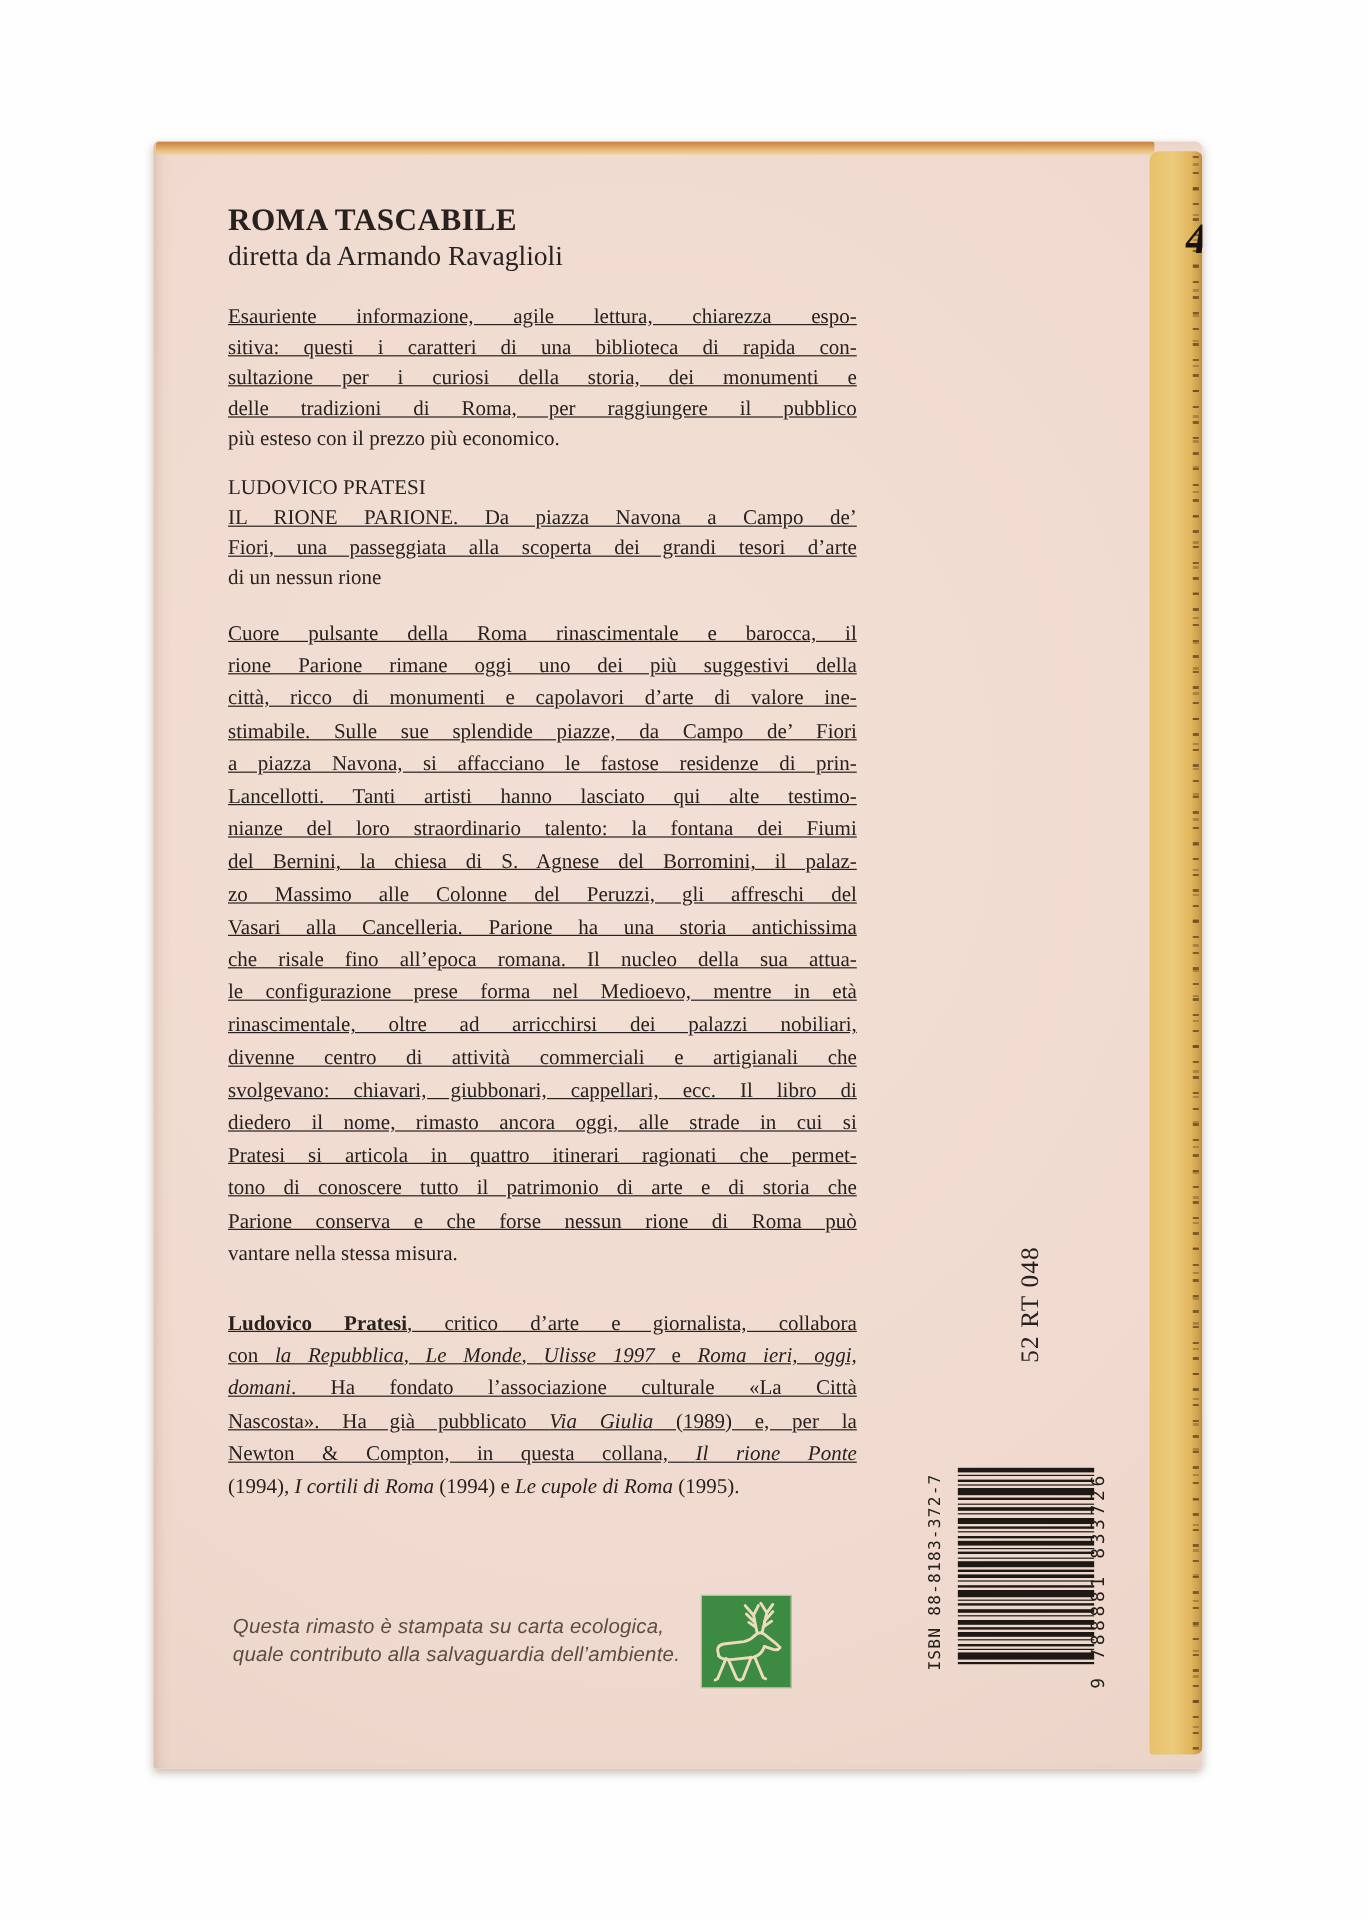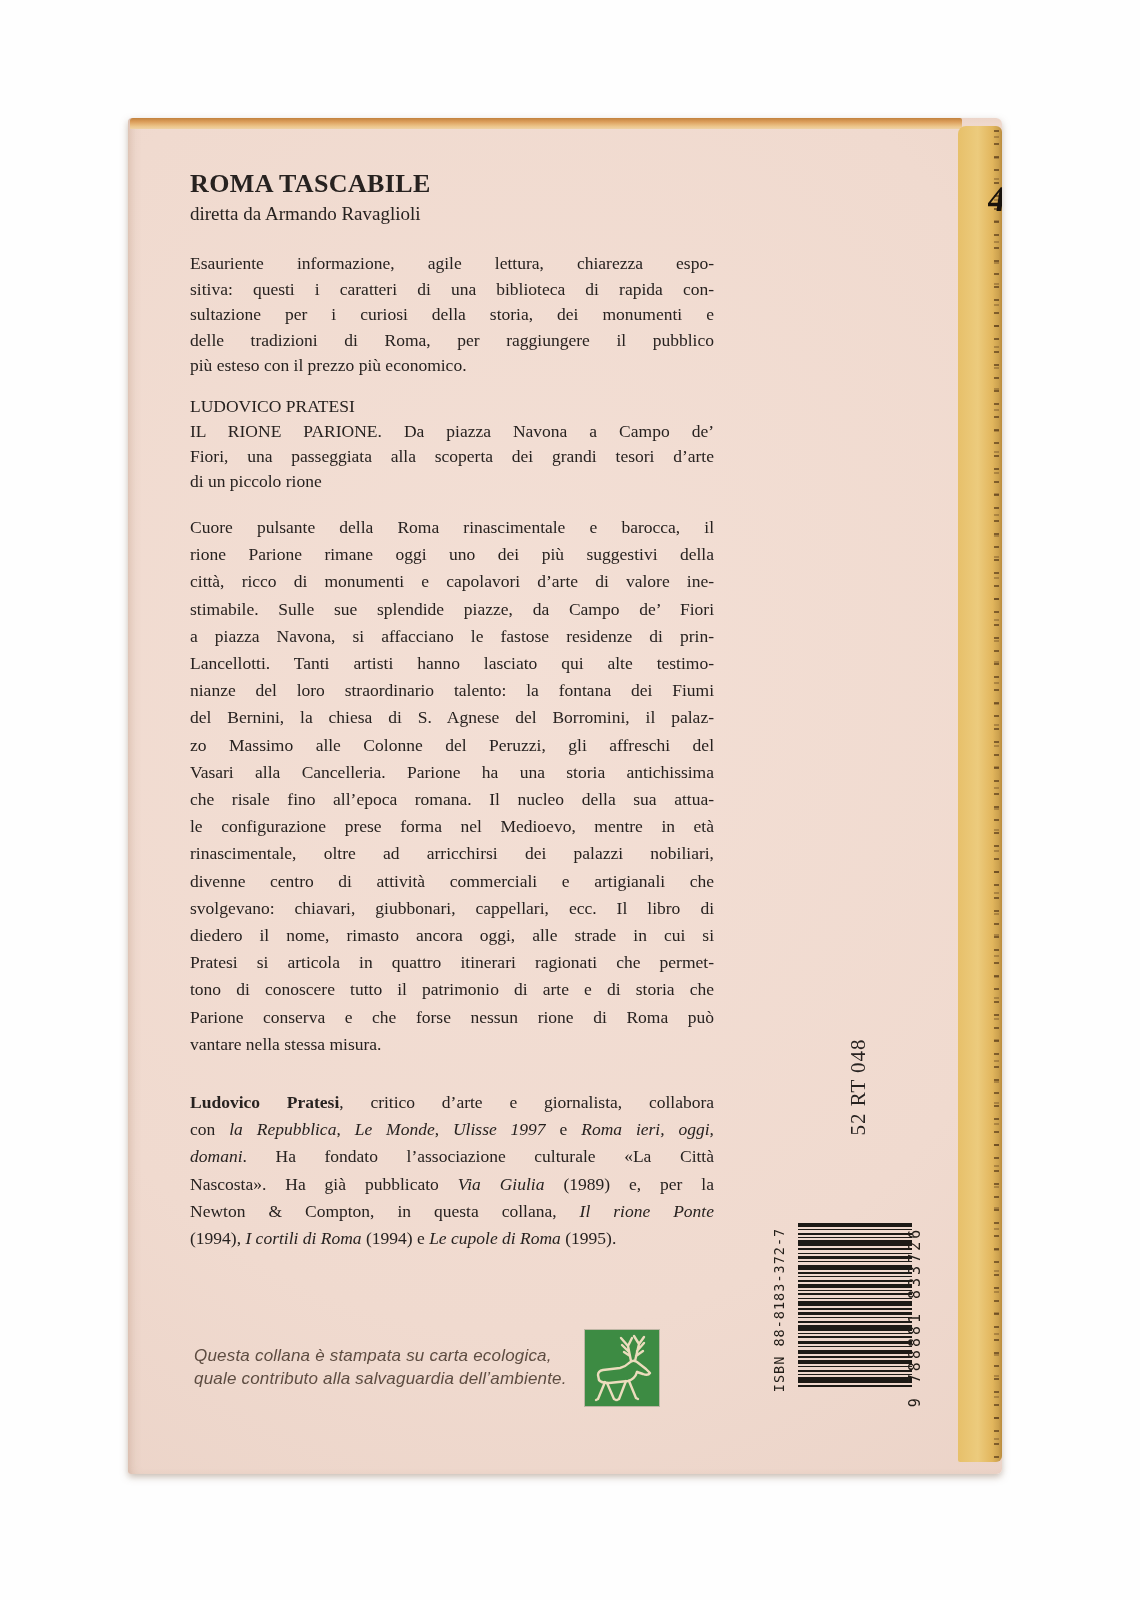--- a/index.html
+++ b/index.html
@@ -47,24 +47,24 @@
   }
   .edge-glyph-clip{
     position:absolute;left:860px;top:62px;width:15px;height:40px;overflow:hidden;
   }
   .edge-glyph-clip span{
     display:block;font-size:36px;font-weight:bold;color:#18120c;
     transform:skewX(-8deg);line-height:38px;
   }
   .col{position:absolute;left:62px;width:524px;color:var(--ink);}
   .line{white-space:nowrap;}
-  .line.just{white-space:normal;text-align:justify;text-align-last:justify;}
+  .line.just{white-space:normal;text-align:justify;text-align-last:justify;text-decoration:underline;}
   .t-series{top:50px;}
   .series-title{font-size:26px;font-weight:bold;letter-spacing:.4px;line-height:32px;font-family:Liberation Serif, serif;}
-  .series-editor{font-size:19px;line-height:28px;}
+  .series-editor{font-size:23px;line-height:28px;}
   .intro{top:133px;font-size:17.5px;line-height:25.6px;}
   .work{top:276px;font-size:17.5px;line-height:25px;}
   .desc{top:396px;font-size:17.5px;line-height:27.2px;}
   .bio{top:971px;font-size:17.5px;line-height:27.2px;}
   .b{font-weight:bold;}
   .i{font-style:italic;}
   .eco{
     position:absolute;left:66px;top:1226px;width:420px;
     font-family:"Liberation Sans","DejaVu Sans",sans-serif;
     font-style:italic;font-size:17px;line-height:23px;color:var(--eco-ink);
@@ -116,21 +116,21 @@
         <div class="line just">sultazione per i curiosi della storia, dei monumenti e</div>
         <div class="line just">delle tradizioni di Roma, per raggiungere il pubblico</div>
         <div class="line">più esteso con il prezzo più economico.</div>
       </div>
 
     <div class="col work">
       <div class="line">LUDOVICO PRATESI</div>
       <div>
           <div class="line just">IL RIONE PARIONE. Da piazza Navona a Campo de’</div>
           <div class="line just">Fiori, una passeggiata alla scoperta dei grandi tesori d’arte</div>
-          <div class="line">di un piccolo rione</div>
+          <div class="line">di un nessun rione</div>
         </div>
     </div>
 
     <div class="col desc">
         <div class="line just">Cuore pulsante della Roma rinascimentale e barocca, il</div>
         <div class="line just">rione Parione rimane oggi uno dei più suggestivi della</div>
         <div class="line just">città, ricco di monumenti e capolavori d’arte di valore ine-</div>
         <div class="line just">stimabile. Sulle sue splendide piazze, da Campo de’ Fiori</div>
         <div class="line just">a piazza Navona, si affacciano le fastose residenze di prin-</div>
         <div class="line just">Lancellotti. Tanti artisti hanno lasciato qui alte testimo-</div>
@@ -153,21 +153,21 @@
     <div class="col bio">
         <div class="line just"><span class="b">Ludovico Pratesi</span><span>, critico d’arte e giornalista, collabora</span></div>
         <div class="line just"><span>con </span><span class="i">la Repubblica</span><span>, </span><span class="i">Le Monde</span><span>, </span><span class="i">Ulisse 1997</span><span> e </span><span class="i">Roma ieri, oggi,</span></div>
         <div class="line just"><span class="i">domani</span><span>. Ha fondato l’associazione culturale «La Città</span></div>
         <div class="line just"><span>Nascosta». Ha già pubblicato </span><span class="i">Via Giulia</span><span> (1989) e, per la</span></div>
         <div class="line just"><span>Newton &amp; Compton, in questa collana, </span><span class="i">Il rione Ponte</span></div>
         <div class="line"><span>(1994), </span><span class="i">I cortili di Roma</span><span> (1994) e </span><span class="i">Le cupole di Roma</span><span> (1995).</span></div>
       </div>
 
     <div class="eco">
-        <div class="line">Questa collana è stampata su carta ecologica,</div>
+        <div class="line">Questa rimasto è stampata su carta ecologica,</div>
         <div class="line">quale contributo alla salvaguardia dell’ambiente.</div>
       </div>
 
     <div class="logo">
       <svg width="74" height="76" viewBox="0 0 74 76" xmlns="http://www.w3.org/2000/svg">
         <rect x="0" y="0" width="74" height="76" fill="#3d8b43"></rect>
         <g stroke="#ecdcbd" stroke-width="2.4" fill="none" stroke-linecap="round" stroke-linejoin="round">
           <path d="M46 31 L43 16 M43 16 L36 8 M43 16 L47 8 M44 22 L37 15 M45 26 L39 22"></path>
           <path d="M50 31 L54 14 M54 14 L49 6 M54 14 L59 7 M52 21 L59 13 M51 26 L58 21"></path>
           <path d="M44 33 Q48 29 52 32 L61 39 L65 43 Q63 46 58 44 L52 42"></path>

